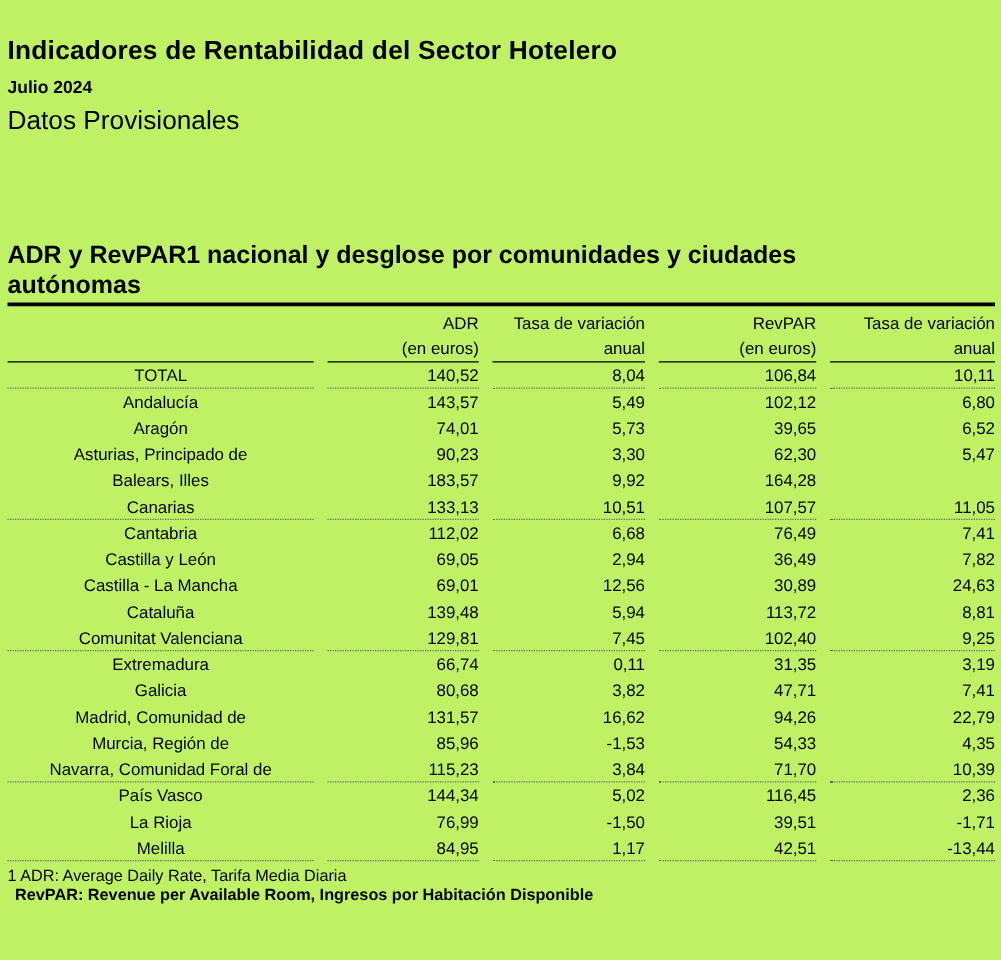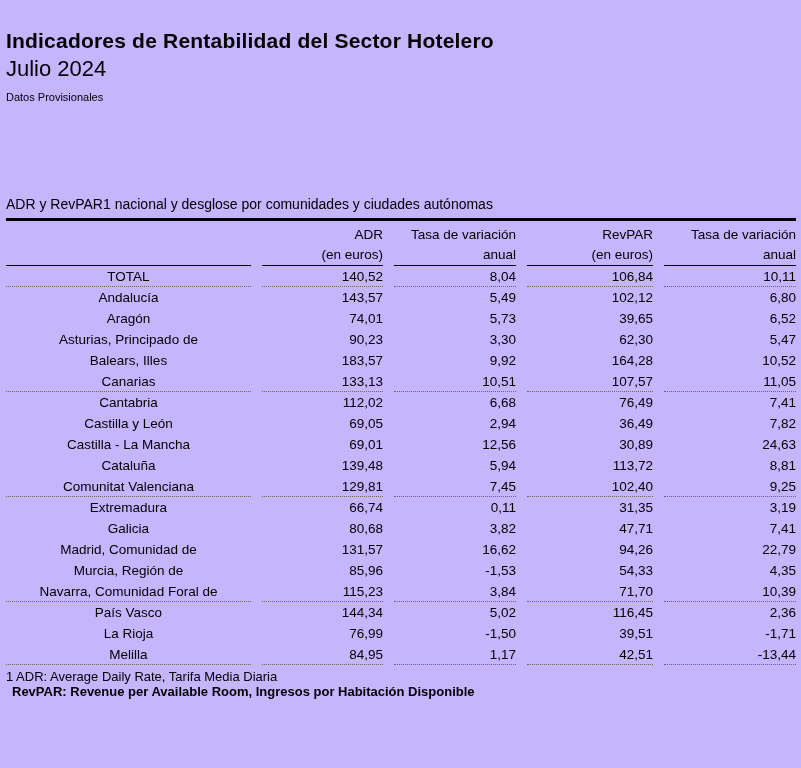--- a/index.html
+++ b/index.html
@@ -8,50 +8,50 @@
     width: 801px;
     font-family: "Liberation Sans", sans-serif;
     color: #000000;
   }
   .page {
     width: 801px;
     height: 768px;
     padding-left: 6px;
     padding-right: 5px;
     overflow: hidden;
-    background: #c4b5fd;
+    background: #bef264;
   }
 
   
   .report-title {
     margin-top: 28px;
     font-size: 21px;
     line-height: 26px;
     font-weight: bold;
     letter-spacing: 0.2px;
   }
   .report-subtitle {
     margin-top: 3px;
-    font-size: 22px;
+    font-size: 14px;
     line-height: 24px;
-    font-weight: normal;
+    font-weight: bold;
   }
   .report-note {
     margin-top: 6px;
-    font-size: 11px;
+    font-size: 21px;
     line-height: 20px;
     font-weight: normal;
   }
 
   
   .section-title {
     margin-top: 85px;
-    font-size: 14px;
+    font-size: 20px;
     line-height: 24px;
-    font-weight: normal;
+    font-weight: bold;
     max-width: 690px;
   }
 
   
   .hotel-table {
     margin-top: 2px;
     width: 790px;
     border-top: 3px solid #000000;
   }
   .t-row {
@@ -146,21 +146,20 @@
           <div class="cell num">90,23</div>
           <div class="cell num">3,30</div>
           <div class="cell num">62,30</div>
           <div class="cell num">5,47</div>
         </div>
         <div class="t-row">
           <div class="cell name">Balears, Illes</div>
           <div class="cell num">183,57</div>
           <div class="cell num">9,92</div>
           <div class="cell num">164,28</div>
-          <div class="cell num">10,52</div>
         </div>
         <div class="t-row group-end">
           <div class="cell name">Canarias</div>
           <div class="cell num">133,13</div>
           <div class="cell num">10,51</div>
           <div class="cell num">107,57</div>
           <div class="cell num">11,05</div>
         </div>
         <div class="t-row">
           <div class="cell name">Cantabria</div>

